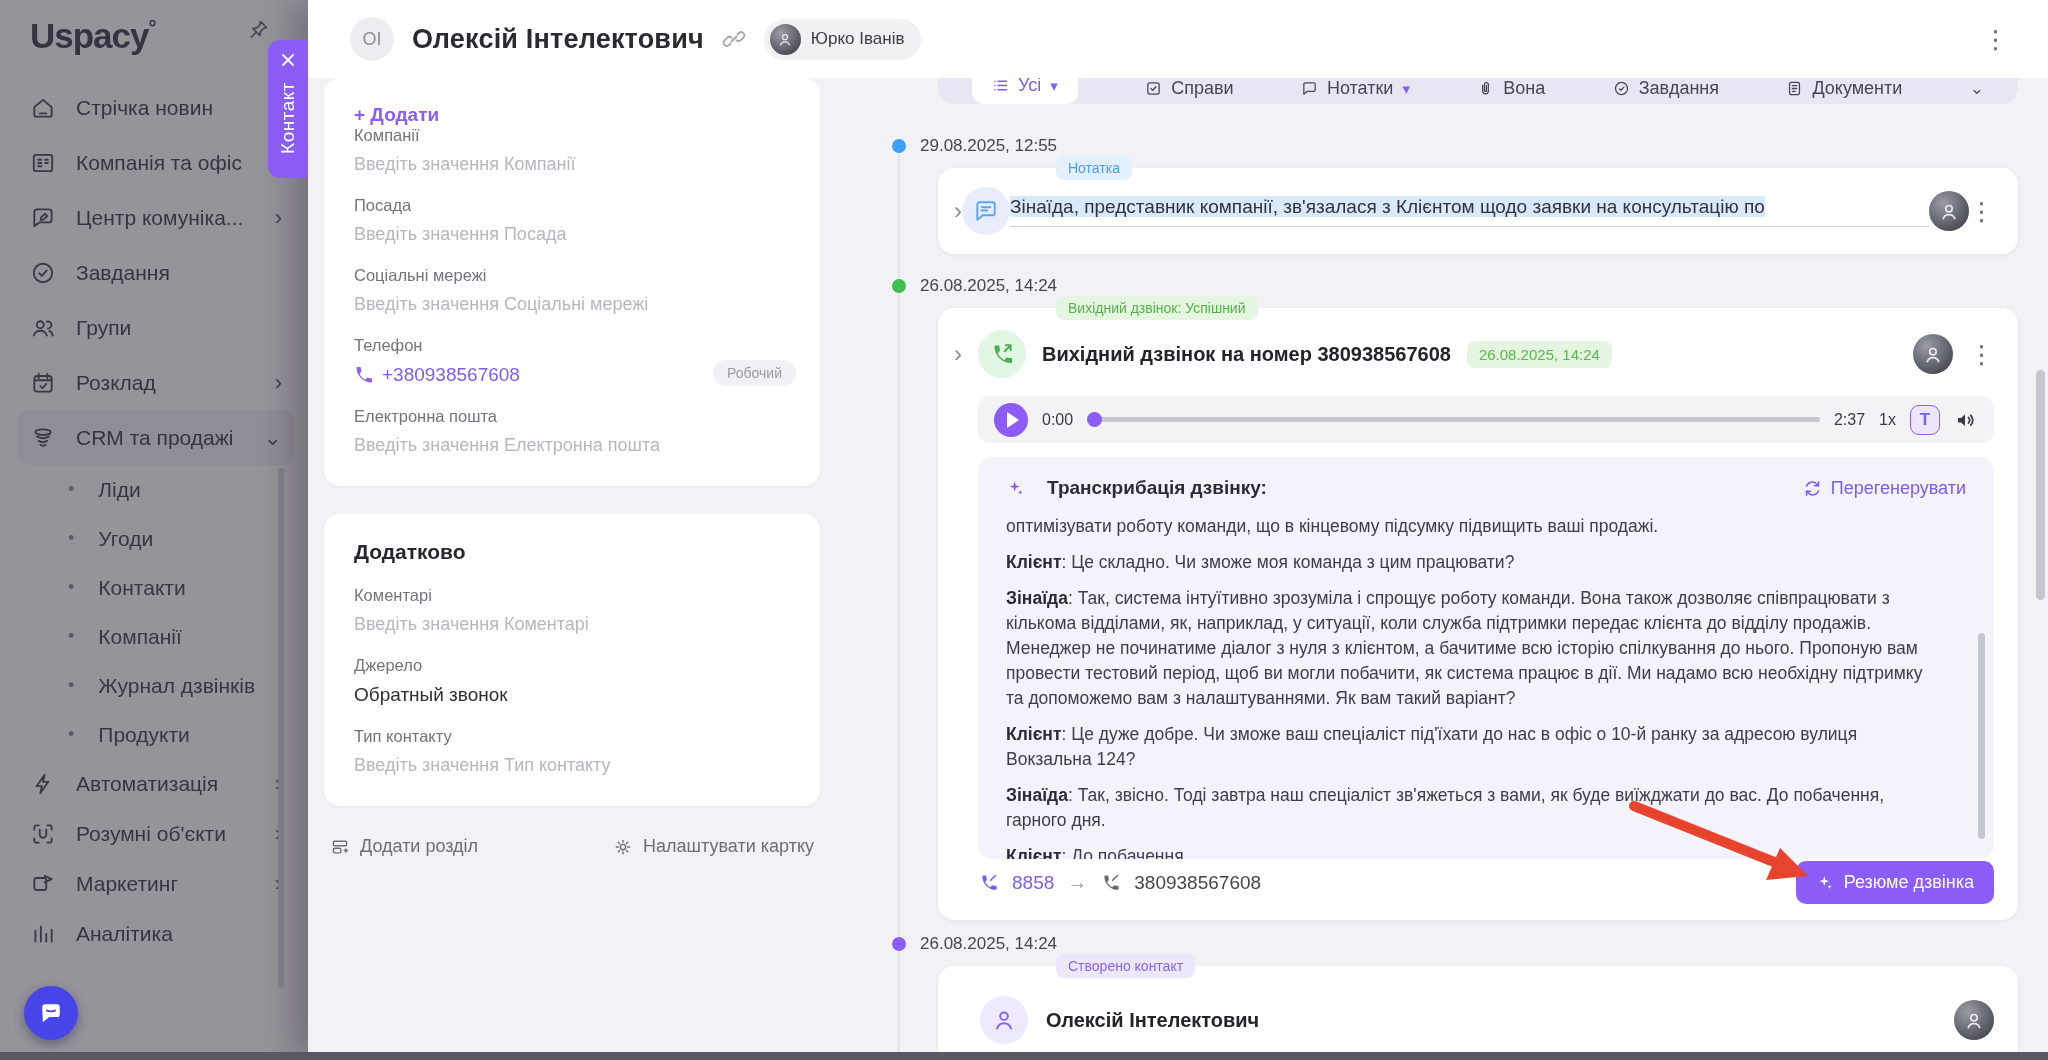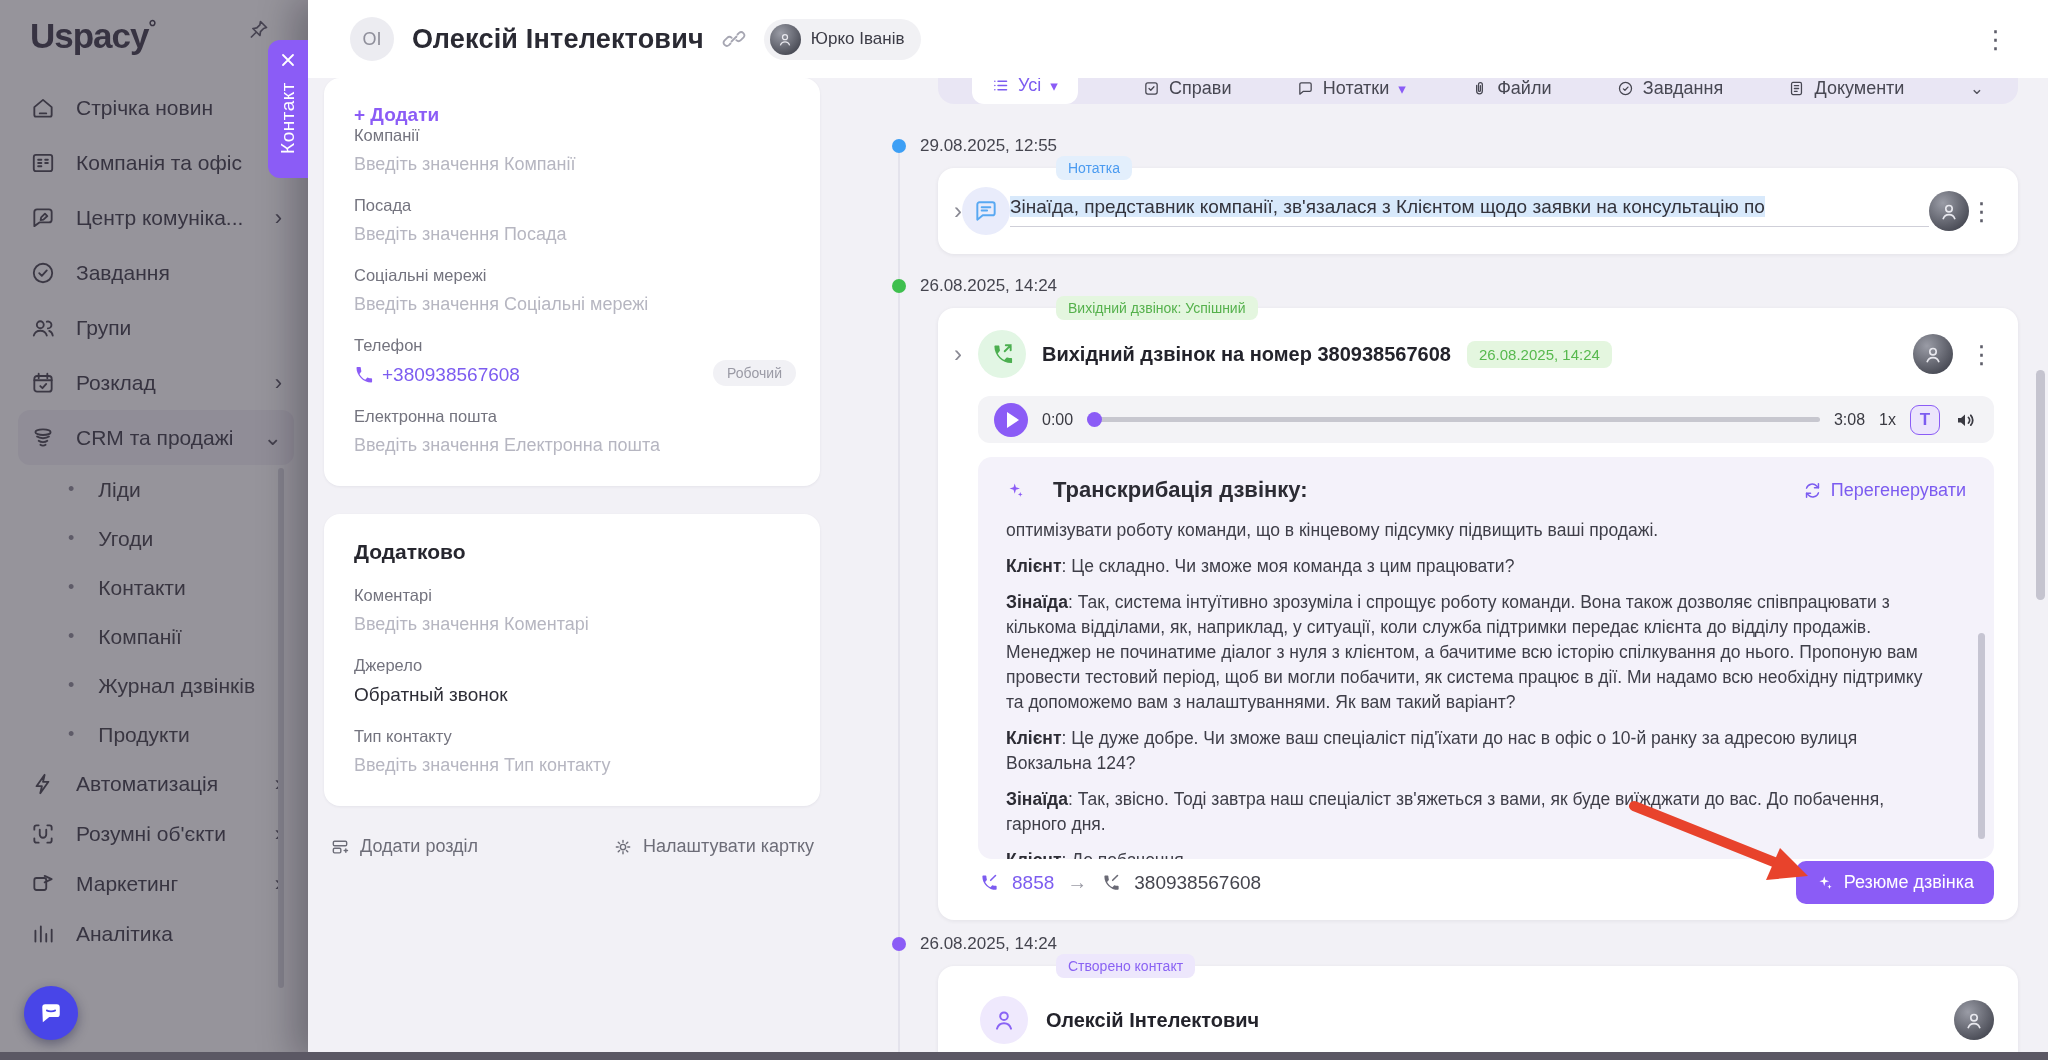--- a/index.html
+++ b/index.html
@@ -108,21 +108,21 @@
   .play-btn { width:34px; height:34px; border-radius:50%; background:#8b5cf6; position:relative; flex:0 0 auto; }
   .play-btn::after { content:""; position:absolute; left:13px; top:9px; border-left:12px solid #fff; border-top:8px solid transparent; border-bottom:8px solid transparent; }
   .ptime { font-size:16px; color:#3a3a42; }
   .ptrack { flex:1; height:5px; background:#c7c7cf; border-radius:3px; position:relative; }
   .pthumb { position:absolute; left:0; top:-5px; width:15px; height:15px; border-radius:50%; background:#8b5cf6; }
   .t-btn { width:30px; height:30px; border-radius:9px; border:1.5px solid #8b5cf6; background:#ece5fc; color:#7c5cf0; font-size:17px; font-weight:700; display:flex; align-items:center; justify-content:center; }
   .vol-ic { width:24px; height:24px; color:#3a3a42; }
 
   .transcript { position:relative; margin:14px 24px 0 40px; height:402px; background:#f4f2fa; border-radius:14px; padding:20px 28px; overflow:hidden; }
   .tr-head { display:flex; align-items:center; }
-  .tr-title { display:flex; align-items:center; gap:28px; font-size:22px; font-weight:700; color:#2c2c34; }
+  .tr-title { display:flex; align-items:center; gap:22px; font-size:19px; font-weight:700; color:#2c2c34; }
   .tr-title svg { width:19px; height:19px; color:#8b5cf6; }
   .tr-regen { margin-left:auto; display:flex; align-items:center; gap:9px; color:#7c5cf0; font-size:18px; }
   .tr-regen svg { width:19px; height:19px; }
   .tr-body { margin-top:15px; font-size:17.5px; line-height:25px; color:#3e3e48; padding-right:34px; }
   .tr-body p { margin-bottom:11px; }
   .tr-body b { color:#2c2c34; }
   .tr-scroll { position:absolute; right:9px; top:176px; width:7px; height:206px; background:#c6c5d2; border-radius:4px; }
 
   .e2-footer { position:absolute; left:40px; right:24px; bottom:16px; display:flex; align-items:center; gap:13px; }
   .cf-ic { width:21px; height:21px; }
@@ -414,21 +414,21 @@
           <svg viewBox="0 0 24 24" fill="none" stroke="currentColor" stroke-width="1.8" stroke-linejoin="round">
               <path d="M4 6a2 2 0 0 1 2-2h12a2 2 0 0 1 2 2v8a2 2 0 0 1-2 2H9l-5 4z"></path>
             </svg>
           <span>Нотатки</span>
           <span class="caret-p"></span>
         </div>
         <div class="tab">
           <svg viewBox="0 0 24 24" fill="none" stroke="currentColor" stroke-width="1.8" stroke-linecap="round">
               <path d="M8 7.5v8a4 4 0 0 0 8 0v-9a2.7 2.7 0 0 0-5.4 0v8.2a1.35 1.35 0 0 0 2.7 0V8"></path>
             </svg>
-          <span>Файли</span>
+          <span>Вона</span>
         </div>
         <div class="tab">
           <svg viewBox="0 0 24 24" fill="none" stroke="currentColor" stroke-width="1.8" stroke-linecap="round" stroke-linejoin="round">
               <circle cx="12" cy="12" r="8.5"></circle>
               <path d="M9 12.5l2.2 2L15.5 10"></path>
             </svg>
           <span>Завдання</span>
         </div>
         <div class="tab">
           <svg viewBox="0 0 24 24" fill="none" stroke="currentColor" stroke-width="1.8" stroke-linecap="round">
@@ -493,21 +493,21 @@
               </span>
             <span class="dots"></span>
           </div>
 
           <div class="player">
             <span class="play-btn"></span>
             <span class="ptime">0:00</span>
             <span class="ptrack">
                 <span class="pthumb"></span>
               </span>
-            <span class="ptime">3:08</span>
+            <span class="ptime">2:37</span>
             <span class="ptime">1x</span>
             <span class="t-btn">T</span>
             <span class="vol-ic">
               <svg viewBox="0 0 24 24" fill="none" stroke="currentColor" stroke-width="1.8" stroke-linecap="round">
                   <path fill="currentColor" stroke="none" d="M4 10v4.5h3l4 3.5V6.5L7 10z"></path>
                   <path d="M14.5 9.5a4 4 0 0 1 0 5.5"></path>
                   <path d="M16.8 7.3a7.2 7.2 0 0 1 0 9.8"></path>
                 </svg>
             </span>
           </div>

